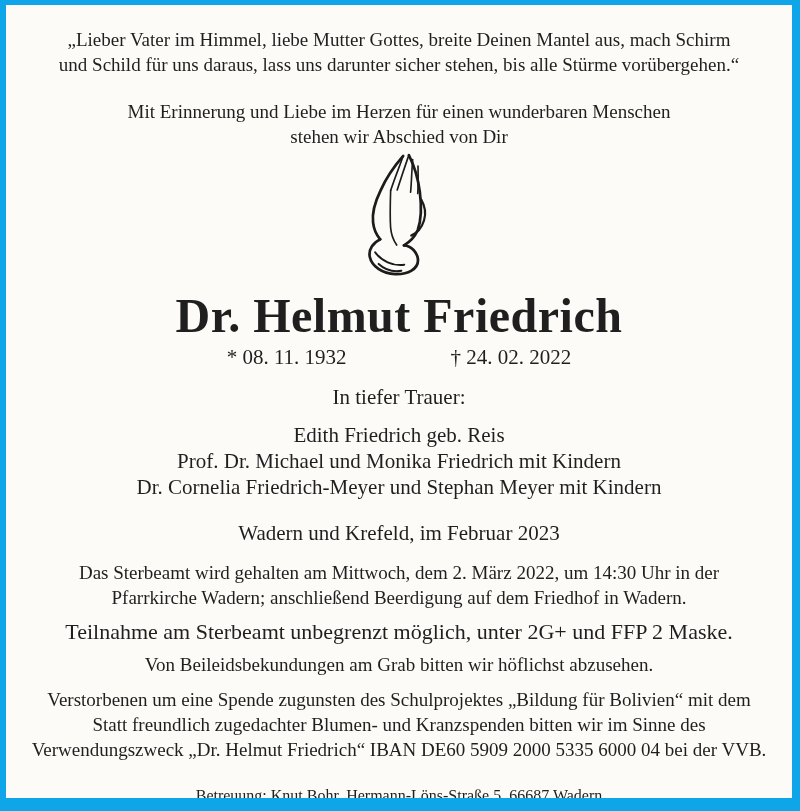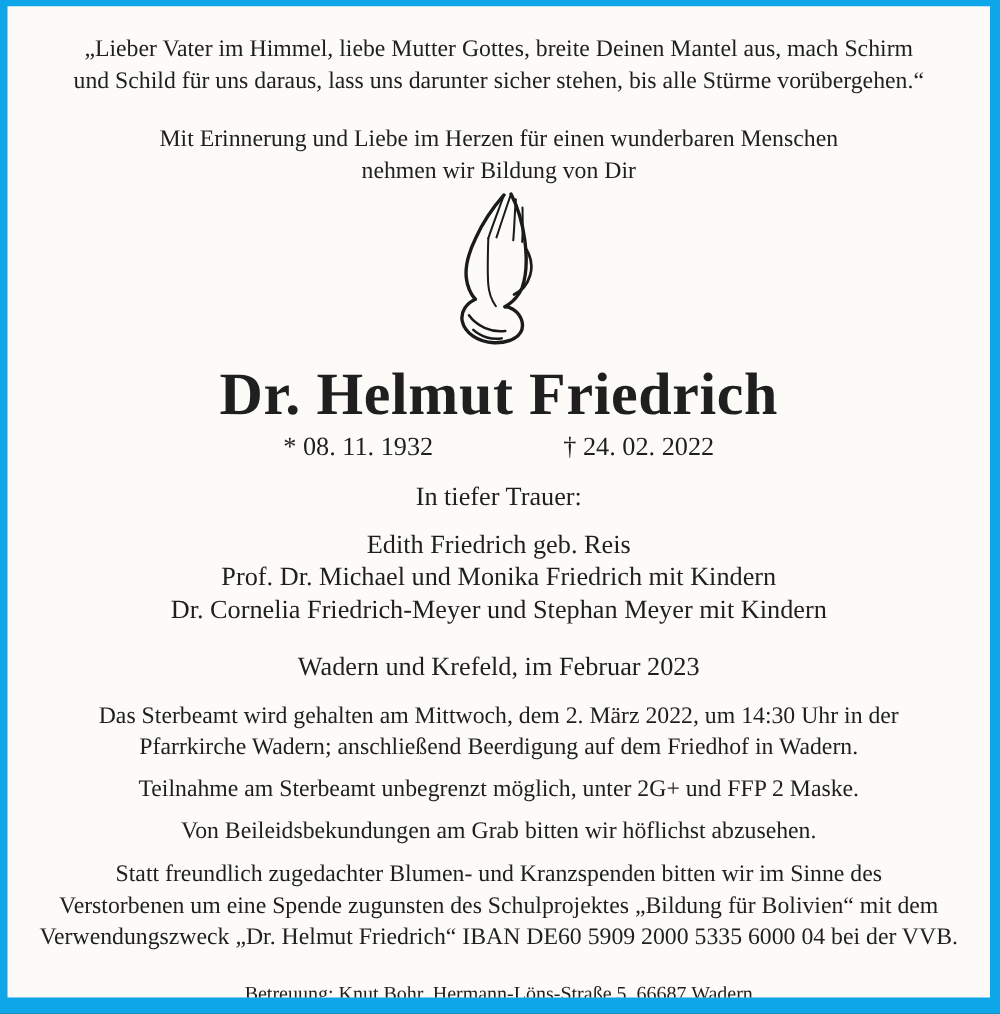--- a/index.html
+++ b/index.html
@@ -71,21 +71,21 @@
     line-height:26px;
   }
   .service{
     margin-top:14px;
     font-size:19px;
     line-height:25px;
     max-width:756px;
   }
   .participation{
     margin-top:9px;
-    font-size:19px;
+    font-size:22px;
     line-height:25px;
     text-align:right;
   }
   .condolence{
     margin-top:8px;
     font-size:19px;
     line-height:25px;
   }
   .donation{
     margin-top:10px;
@@ -105,21 +105,21 @@
 <div class="frame">
   <div class="page">
 
     <div class="quote">
       <div>„Lieber Vater im Himmel, liebe Mutter Gottes, breite Deinen Mantel aus, mach Schirm</div>
       <div>und Schild für uns daraus, lass uns darunter sicher stehen, bis alle Stürme vorübergehen.“</div>
     </div>
 
     <div class="intro">
       <div>Mit Erinnerung und Liebe im Herzen für einen wunderbaren Menschen</div>
-      <div>nehmen wir Bildung von Dir</div>
+      <div>stehen wir Abschied von Dir</div>
     </div>
 
     <div class="hands">
       <svg viewBox="0 0 120 160" width="112" height="145" aria-hidden="true">
         <g fill="none" stroke="#1b1b1b" stroke-width="3" stroke-linecap="round" stroke-linejoin="round" transform="rotate(10 60 80)">
 
           <path d="M52 8 C46 18 38 34 34 50 C30 64 29 76 32 86 C34 93 38 99 43 103"></path>
 
           <path d="M52 8 C50 20 47 34 45 48" stroke-width="1.8"></path>
           <path d="M58 6 C56 18 54 32 52 46" stroke-width="1.8"></path>
@@ -160,21 +160,21 @@
     <div class="service">
       <div>Das Sterbeamt wird gehalten am  Mittwoch, dem 2. März 2022, um 14:30 Uhr in der</div>
       <div>Pfarrkirche Wadern; anschließend Beerdigung auf dem Friedhof in Wadern.</div>
     </div>
 
     <div class="participation">Teilnahme am Sterbeamt unbegrenzt möglich, unter 2G+ und FFP 2 Maske.</div>
 
     <div class="condolence">Von Beileidsbekundungen am Grab bitten wir höflichst abzusehen.</div>
 
     <div class="donation">
+      <div>Verstorbenen um eine Spende zugunsten des Schulprojektes „Bildung für Bolivien“ mit dem</div>
       <div>Statt freundlich zugedachter Blumen- und Kranzspenden bitten wir im Sinne des</div>
-      <div>Verstorbenen um eine Spende zugunsten des Schulprojektes „Bildung für Bolivien“ mit dem</div>
       <div>Verwendungszweck  „Dr. Helmut Friedrich“ IBAN DE60 5909 2000 5335 6000 04 bei der VVB.</div>
     </div>
 
     <div class="care">Betreuung: Knut Bohr, Hermann-Löns-Straße 5, 66687 Wadern</div>
 
   </div>
 </div>
 
 </body></html>

